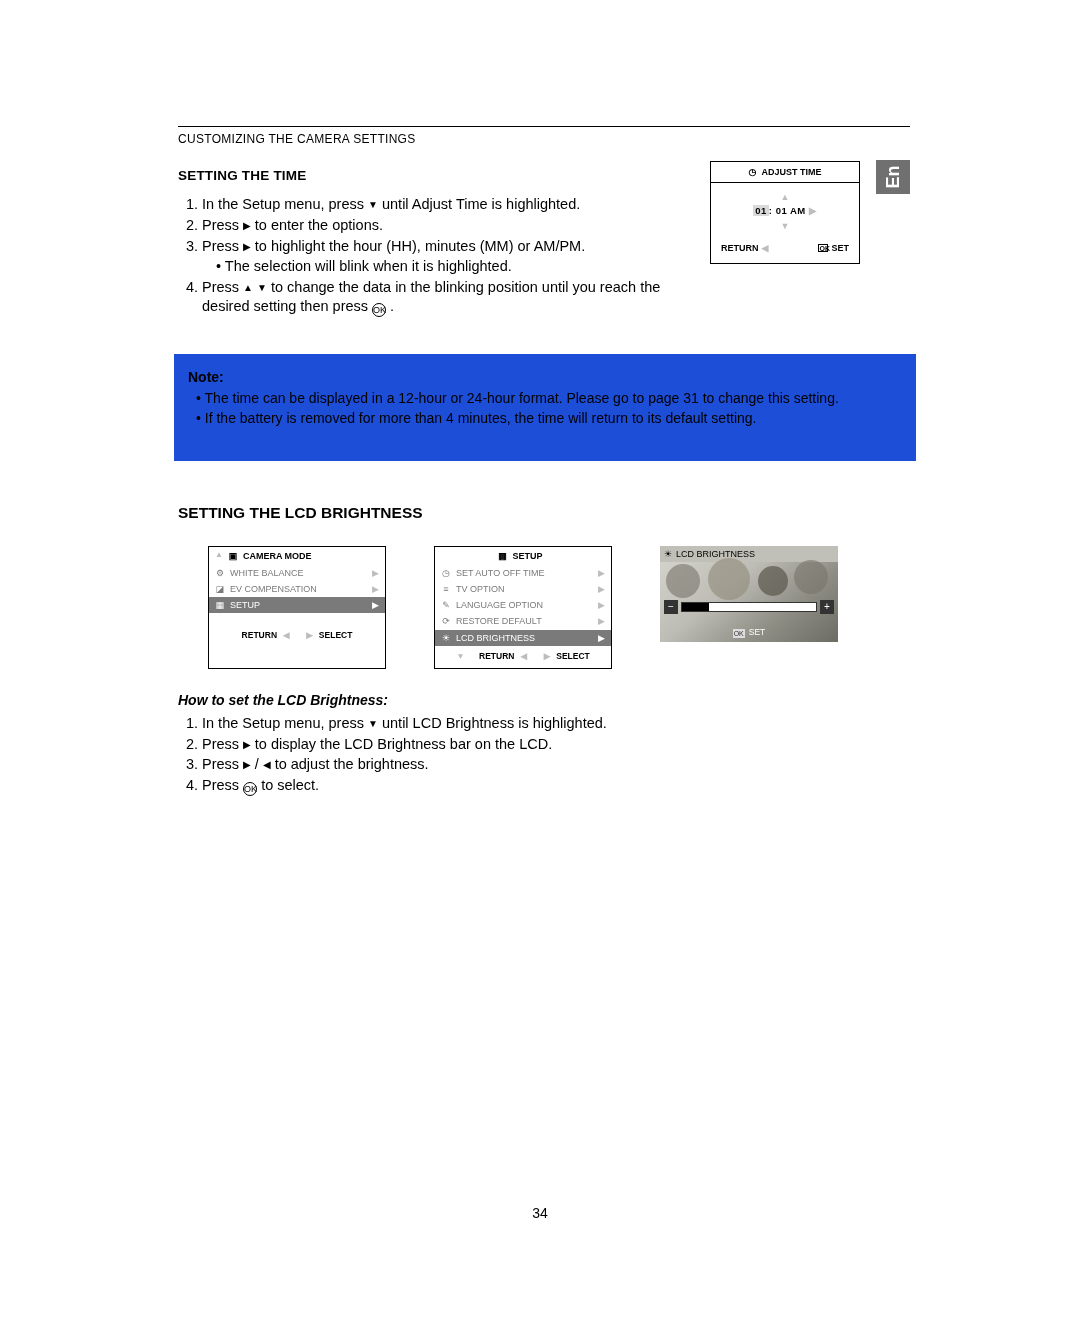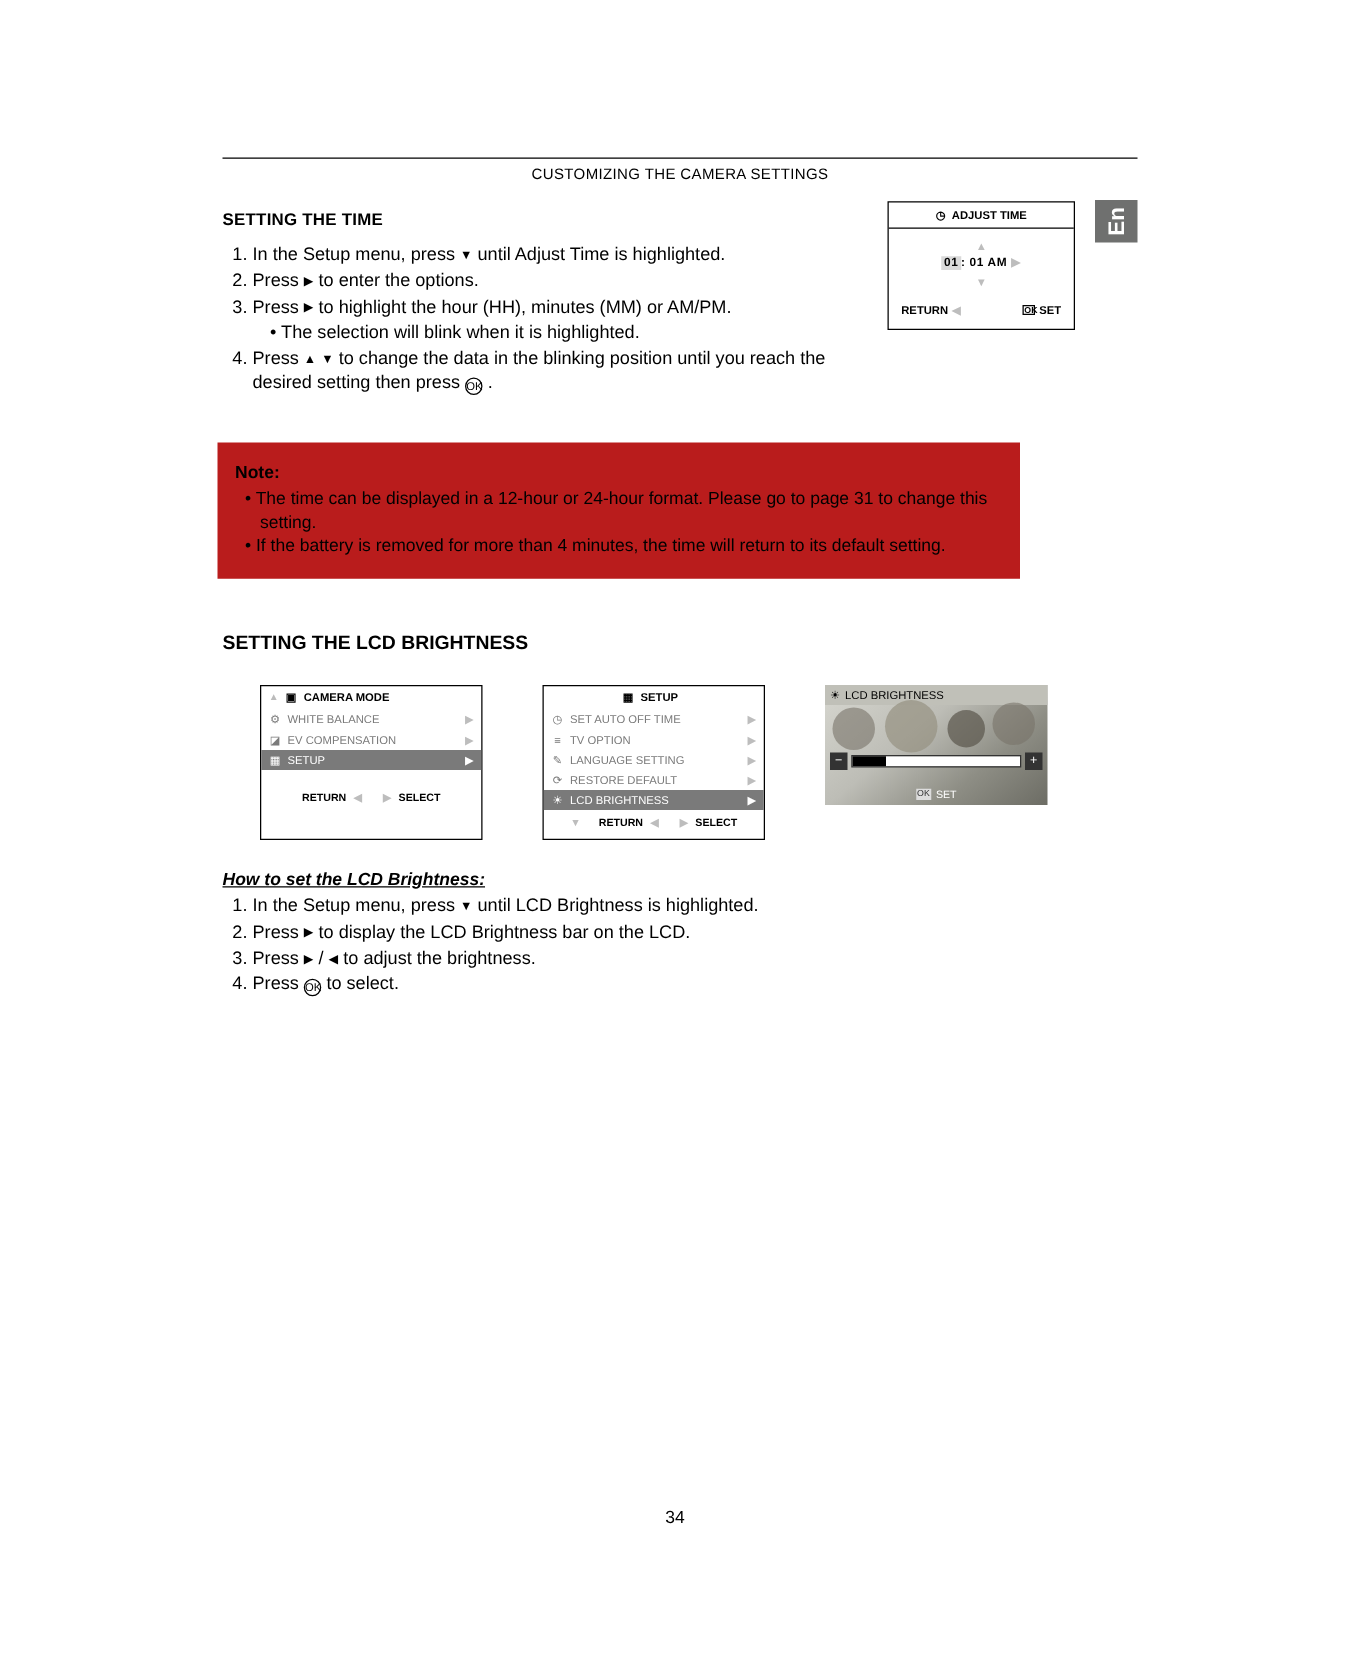--- a/index.html
+++ b/index.html
@@ -17,21 +17,21 @@
     padding: 126px 170px 0 178px;
     position: relative;
     font-size: 14.5px;
     line-height: 1.35;
   }
   .topline {
     border-top: 1.5px solid #000;
     margin-bottom: 4px;
   }
   .breadcrumb {
-    text-align: center;
+    text-align: left;
     font-size: 12px;
     letter-spacing: 0.3px;
     margin-bottom: 14px;
   }
   .lang-tab {
     position: absolute;
     right: 170px;
     top: 160px;
     width: 34px;
     height: 34px;
@@ -94,25 +94,25 @@
   .lcd-time .ftr {
     display: flex; justify-content: space-between;
     padding: 6px 10px 8px 10px;
     font-size: 9px;
   }
   .lcd-time .ftr span { display: inline-flex; gap: 3px; align-items: center; }
   .muted-tri { color: #bdbdbd; }
   .sq { display:inline-block; border:1px solid #000; width:10px; height:8px; font-size:7px; line-height:7px; text-align:center; }
 
   .notebox {
-    background: #b91c1c;
-    padding: 14px 14px 16px 14px;
+    background: #1d4ed8;
+    padding: 14px 14px 32px 14px;
     margin-top: 36px;
     margin-left: -4px;
-    width: 642px;
+    width: 742px;
     font-size: 14px;
     line-height: 1.35;
   }
   .notebox .nb-title { font-weight: bold; margin-bottom: 2px; }
   .notebox ul { list-style: none; margin-left: 8px; }
   .notebox li { text-indent: -12px; padding-left: 12px; margin: 1px 0; }
   .notebox li::before { content: "•  "; }
 
   h2.sec2 {
     font-size: 15.5px;
@@ -181,21 +181,21 @@
   }
   .imgbox .iftr {
     text-align:center;
     font-size:8.5px;
     color:#fff;
     padding-bottom:3px;
     display:flex; justify-content:center; gap:4px; align-items:center;
   }
   .imgbox .iftr .sq2 { background:#ddd; color:#333; width:12px; height:9px; font-size:7px; line-height:9px; }
 
-  .howto-title { font-style: italic; font-weight: bold; margin: 4px 0 4px 0; font-size: 14px; text-decoration: underline; }
+  .howto-title { font-style: italic; font-weight: bold; margin: 4px 0 4px 0; font-size: 14px; }
   ol.steps2 { list-style: decimal; margin-left: 24px; }
   ol.steps2 li { margin: 1px 0; }
 
   .pagenum {
     position:absolute;
     bottom: 112px;
     left:0; right:0;
     text-align:center;
     font-size:14px;
   }
@@ -330,21 +330,21 @@
         <li>
             <span class="lbl">
               <span class="mi-icon">≡</span>
               <span>TV OPTION</span>
             </span>
             <span class="muted-tri">▶</span>
           </li>
         <li>
             <span class="lbl">
               <span class="mi-icon">✎</span>
-              <span>LANGUAGE SETTING</span>
+              <span>LANGUAGE OPTION</span>
             </span>
             <span class="muted-tri">▶</span>
           </li>
         <li>
             <span class="lbl">
               <span class="mi-icon">⟳</span>
               <span>RESTORE DEFAULT</span>
             </span>
             <span class="muted-tri">▶</span>
           </li>

